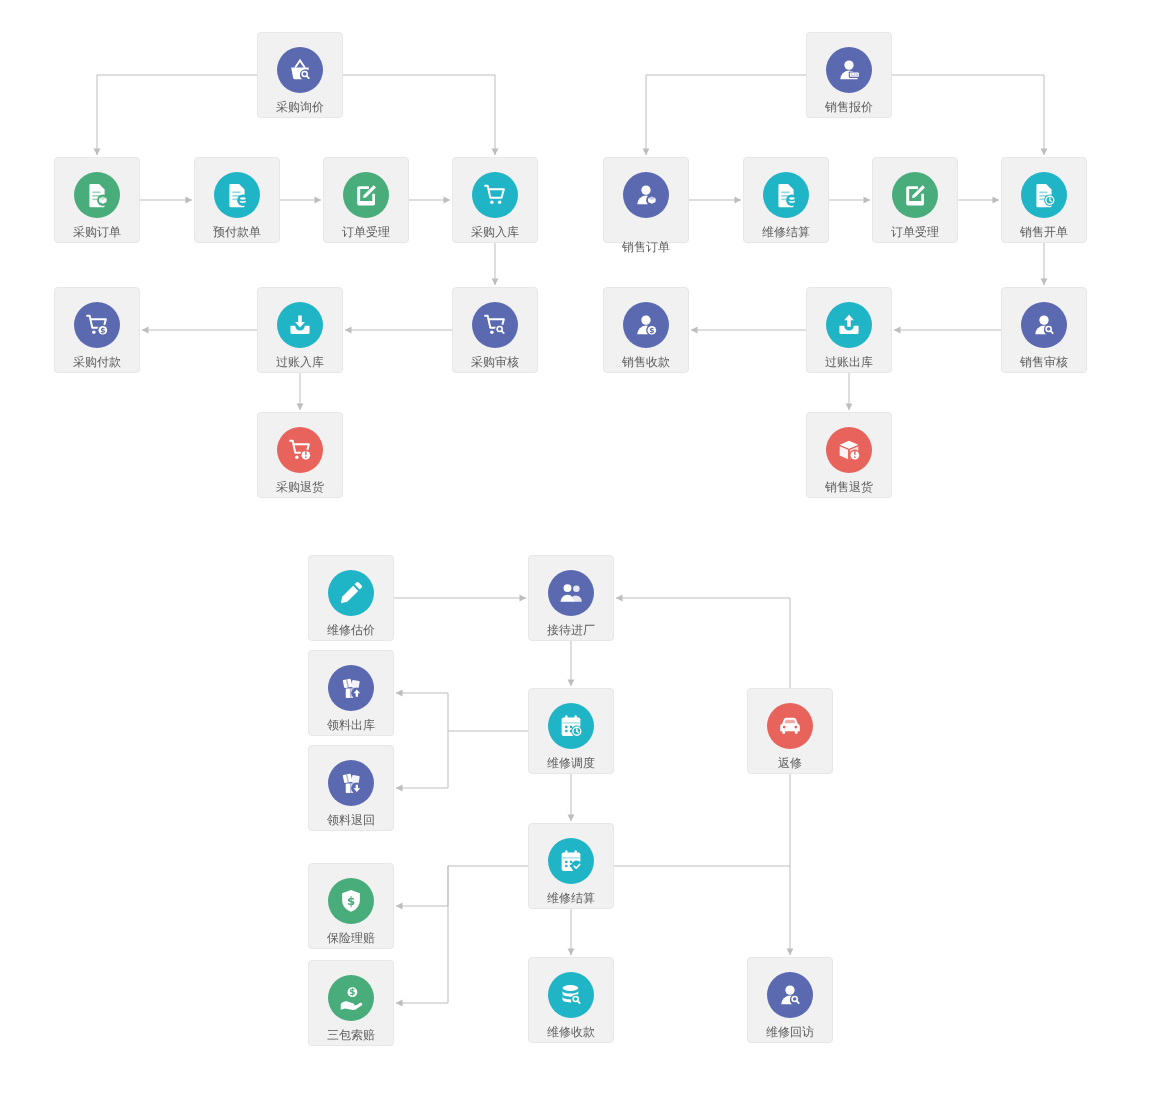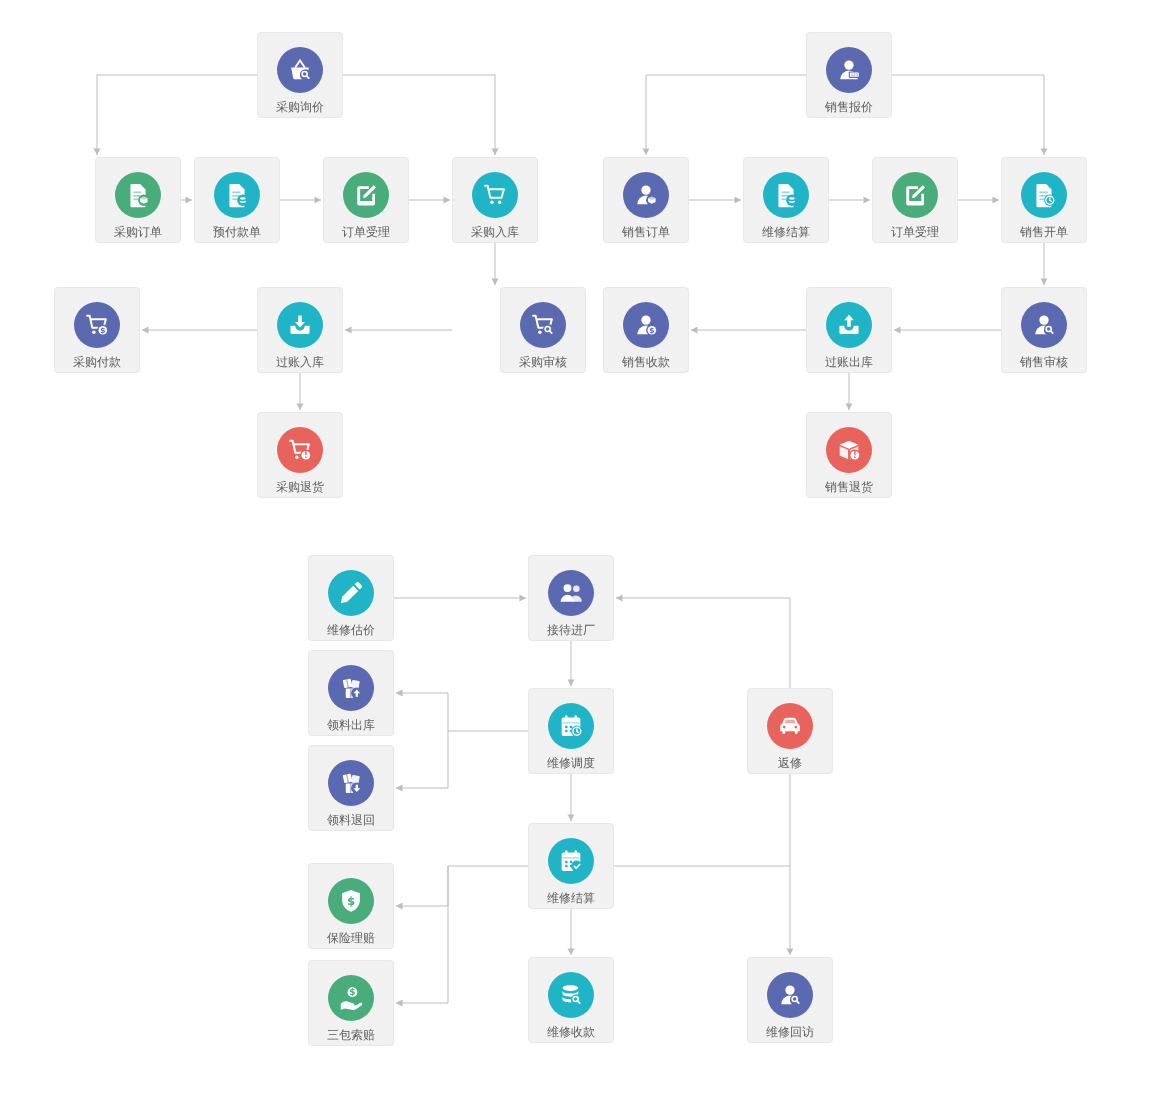--- a/index.html
+++ b/index.html
@@ -229,21 +229,21 @@
 <div>
       <div class="node" style="left: 257px; top: 32px;">
         <div class="node-circle" style="background: rgb(91, 105, 176); color: rgb(91, 105, 176);">
           <svg class="glyph" viewBox="0 0 24 24">
             <use href="#i-basket"></use>
             <use href="#b-search"></use>
           </svg>
         </div>
         <div class="node-label">采购询价</div>
       </div>
-      <div class="node" style="left: 54px; top: 157px; margin-left: 41px;">
+      <div class="node" style="left: 54px; top: 157px;">
         <div class="node-circle" style="background: rgb(72, 172, 123); color: rgb(72, 172, 123);">
           <svg class="glyph" viewBox="0 0 24 24">
             <use href="#i-doc"></use>
             <use href="#b-box"></use>
           </svg>
         </div>
         <div class="node-label">采购订单</div>
       </div>
       <div class="node" style="left: 194px; top: 157px;">
         <div class="node-circle" style="background: rgb(31, 180, 198); color: rgb(31, 180, 198);">
@@ -280,21 +280,21 @@
         <div class="node-label">采购付款</div>
       </div>
       <div class="node" style="left: 257px; top: 287px;">
         <div class="node-circle" style="background: rgb(31, 180, 198); color: rgb(31, 180, 198);">
           <svg class="glyph" viewBox="0 0 24 24">
             <use href="#i-tray-down"></use>
           </svg>
         </div>
         <div class="node-label">过账入库</div>
       </div>
-      <div class="node" style="left: 452px; top: 287px; margin-left: 48px;">
+      <div class="node" style="left: 452px; top: 287px;">
         <div class="node-circle" style="background: rgb(91, 105, 176); color: rgb(91, 105, 176);">
           <svg class="glyph" viewBox="0 0 24 24">
             <use href="#i-cart"></use>
             <use href="#b-search"></use>
           </svg>
         </div>
         <div class="node-label">采购审核</div>
       </div>
       <div class="node" style="left: 257px; top: 412px;">
         <div class="node-circle" style="background: rgb(233, 99, 93); color: rgb(233, 99, 93);">
@@ -309,21 +309,21 @@
     <div>
       <div class="node" style="left: 806px; top: 32px;">
         <div class="node-circle" style="background: rgb(91, 105, 176); color: rgb(91, 105, 176);">
           <svg class="glyph" viewBox="0 0 24 24">
             <use href="#i-person"></use>
             <use href="#b-tag"></use>
           </svg>
         </div>
         <div class="node-label">销售报价</div>
       </div>
-      <div class="node" style="left: 603px; top: 157px;">
+      <div class="node" style="left: 603px; top: 157px; gap: 15px;">
         <div class="node-circle" style="background: rgb(91, 105, 176); color: rgb(91, 105, 176);">
           <svg class="glyph" viewBox="0 0 24 24">
             <use href="#i-person"></use>
             <use href="#b-box"></use>
           </svg>
         </div>
         <div class="node-label">销售订单</div>
       </div>
       <div class="node" style="left: 743px; top: 157px;">
         <div class="node-circle" style="background: rgb(31, 180, 198); color: rgb(31, 180, 198);">

